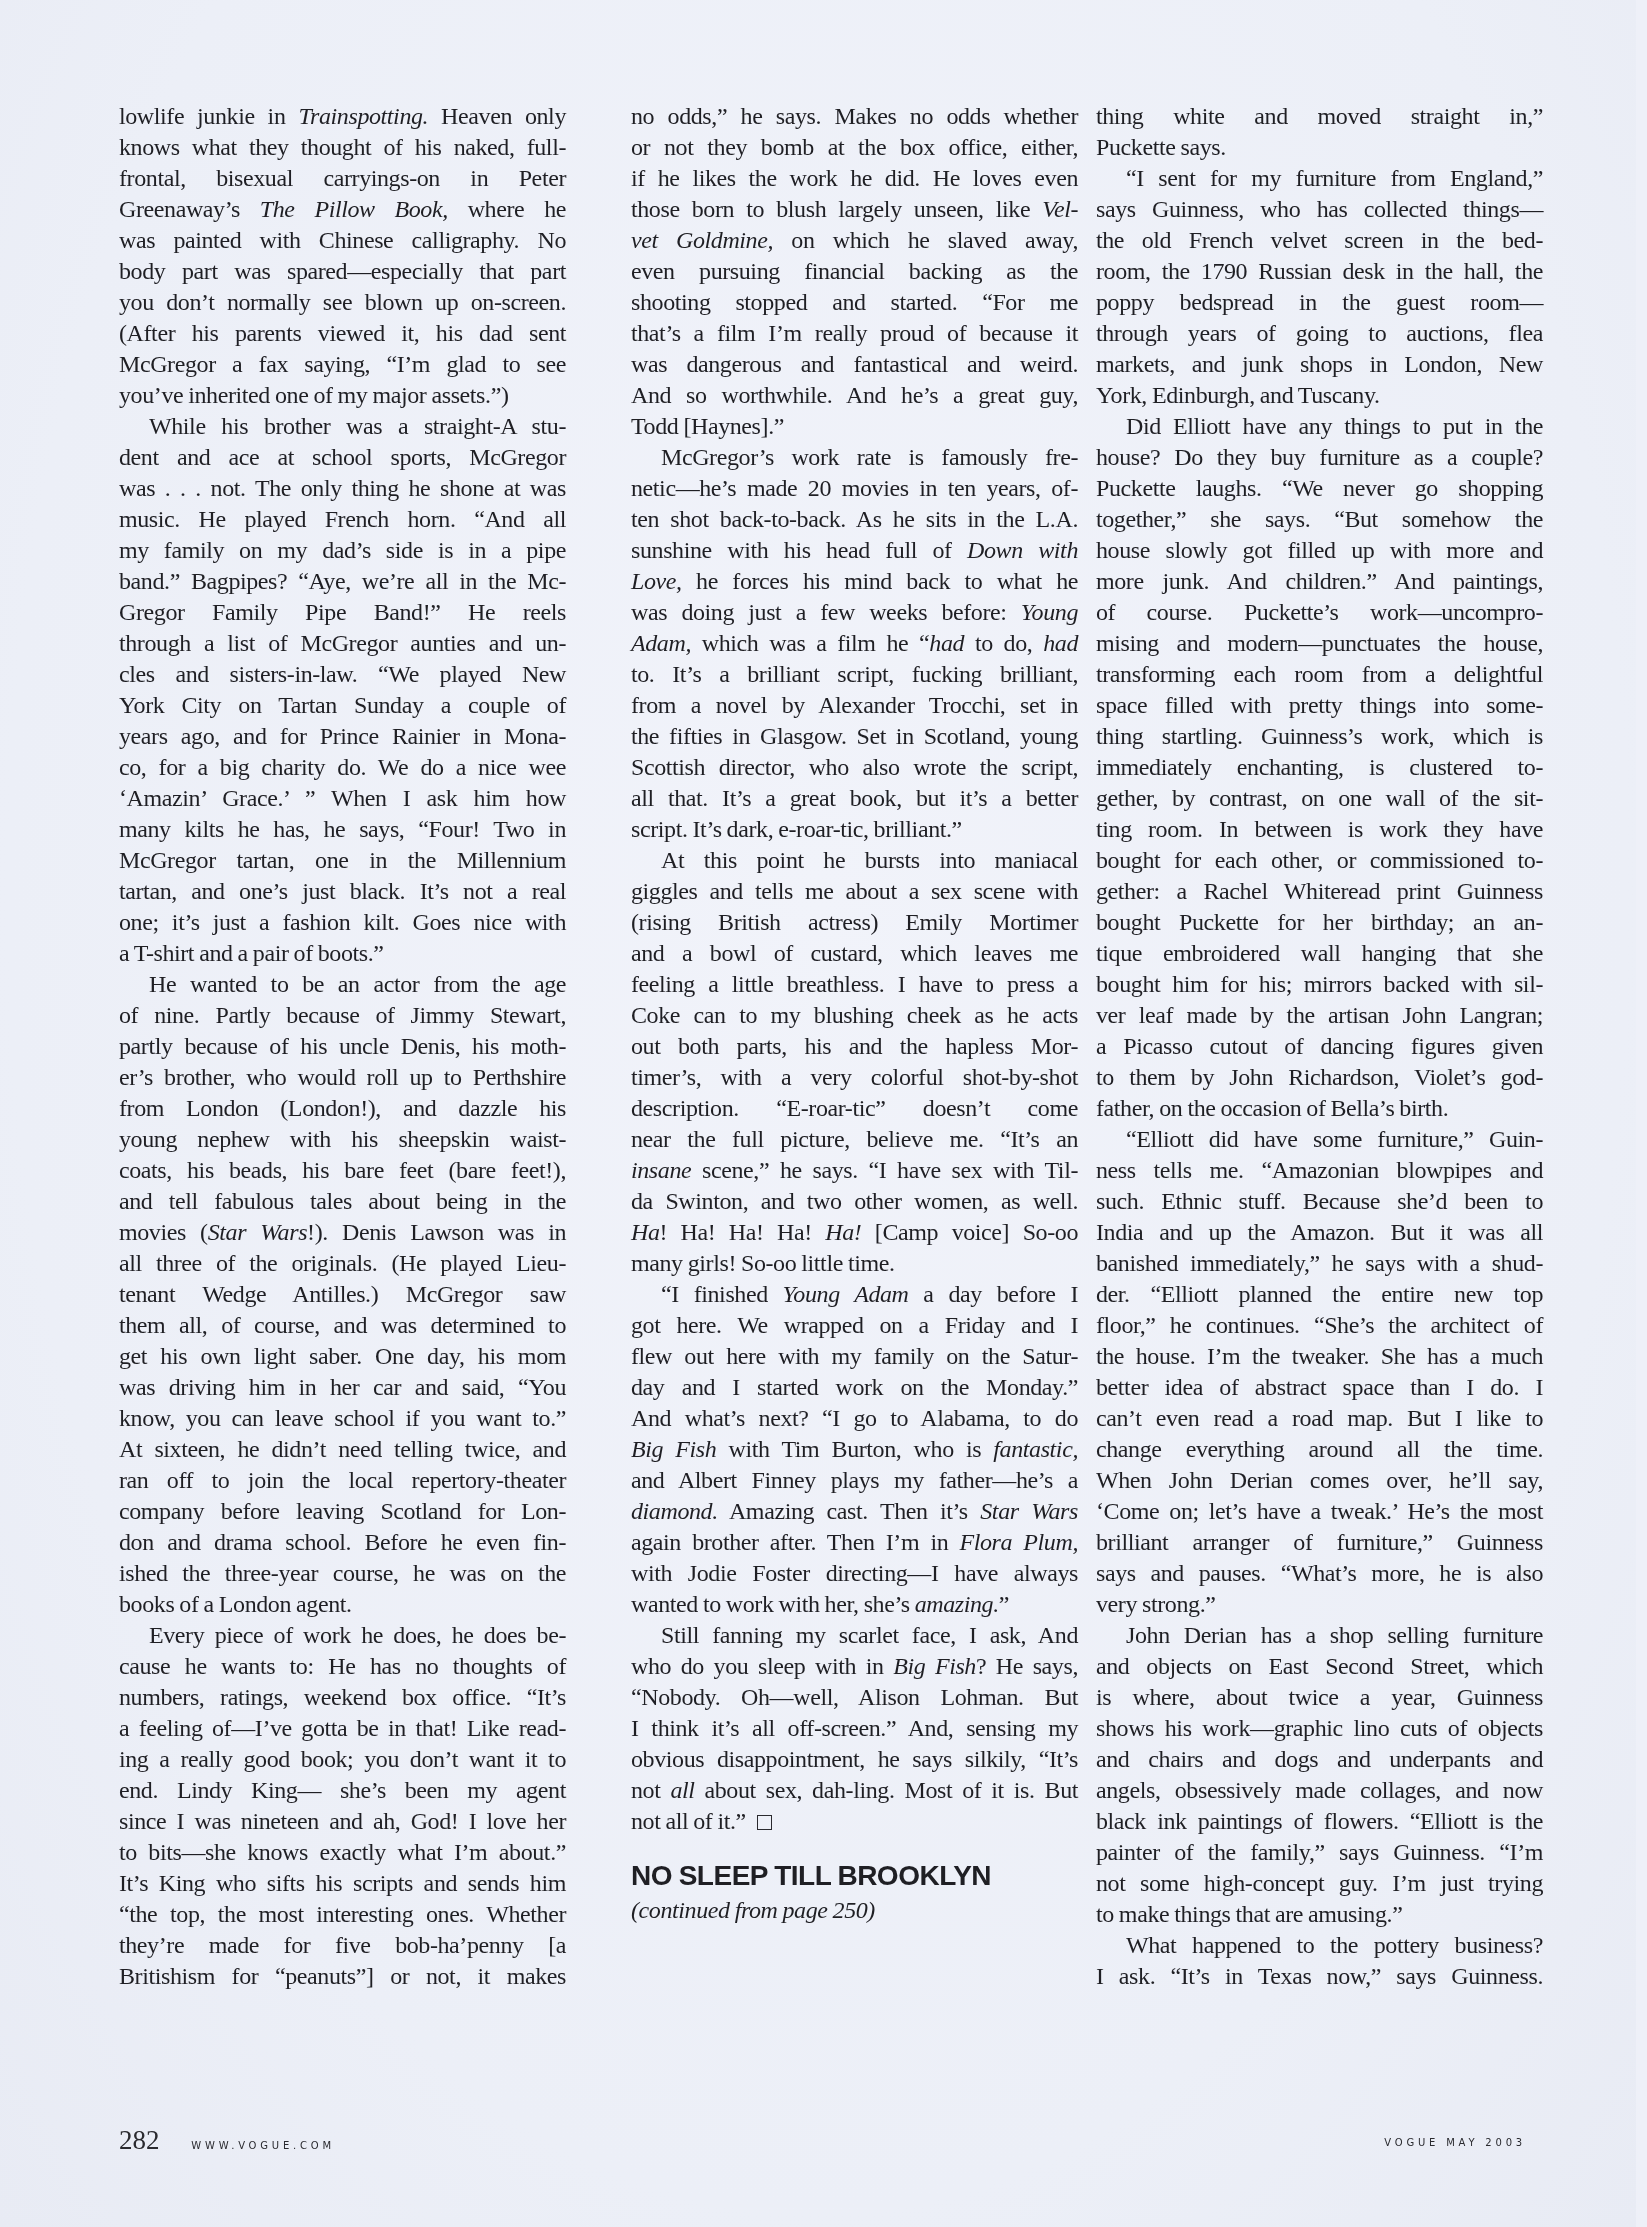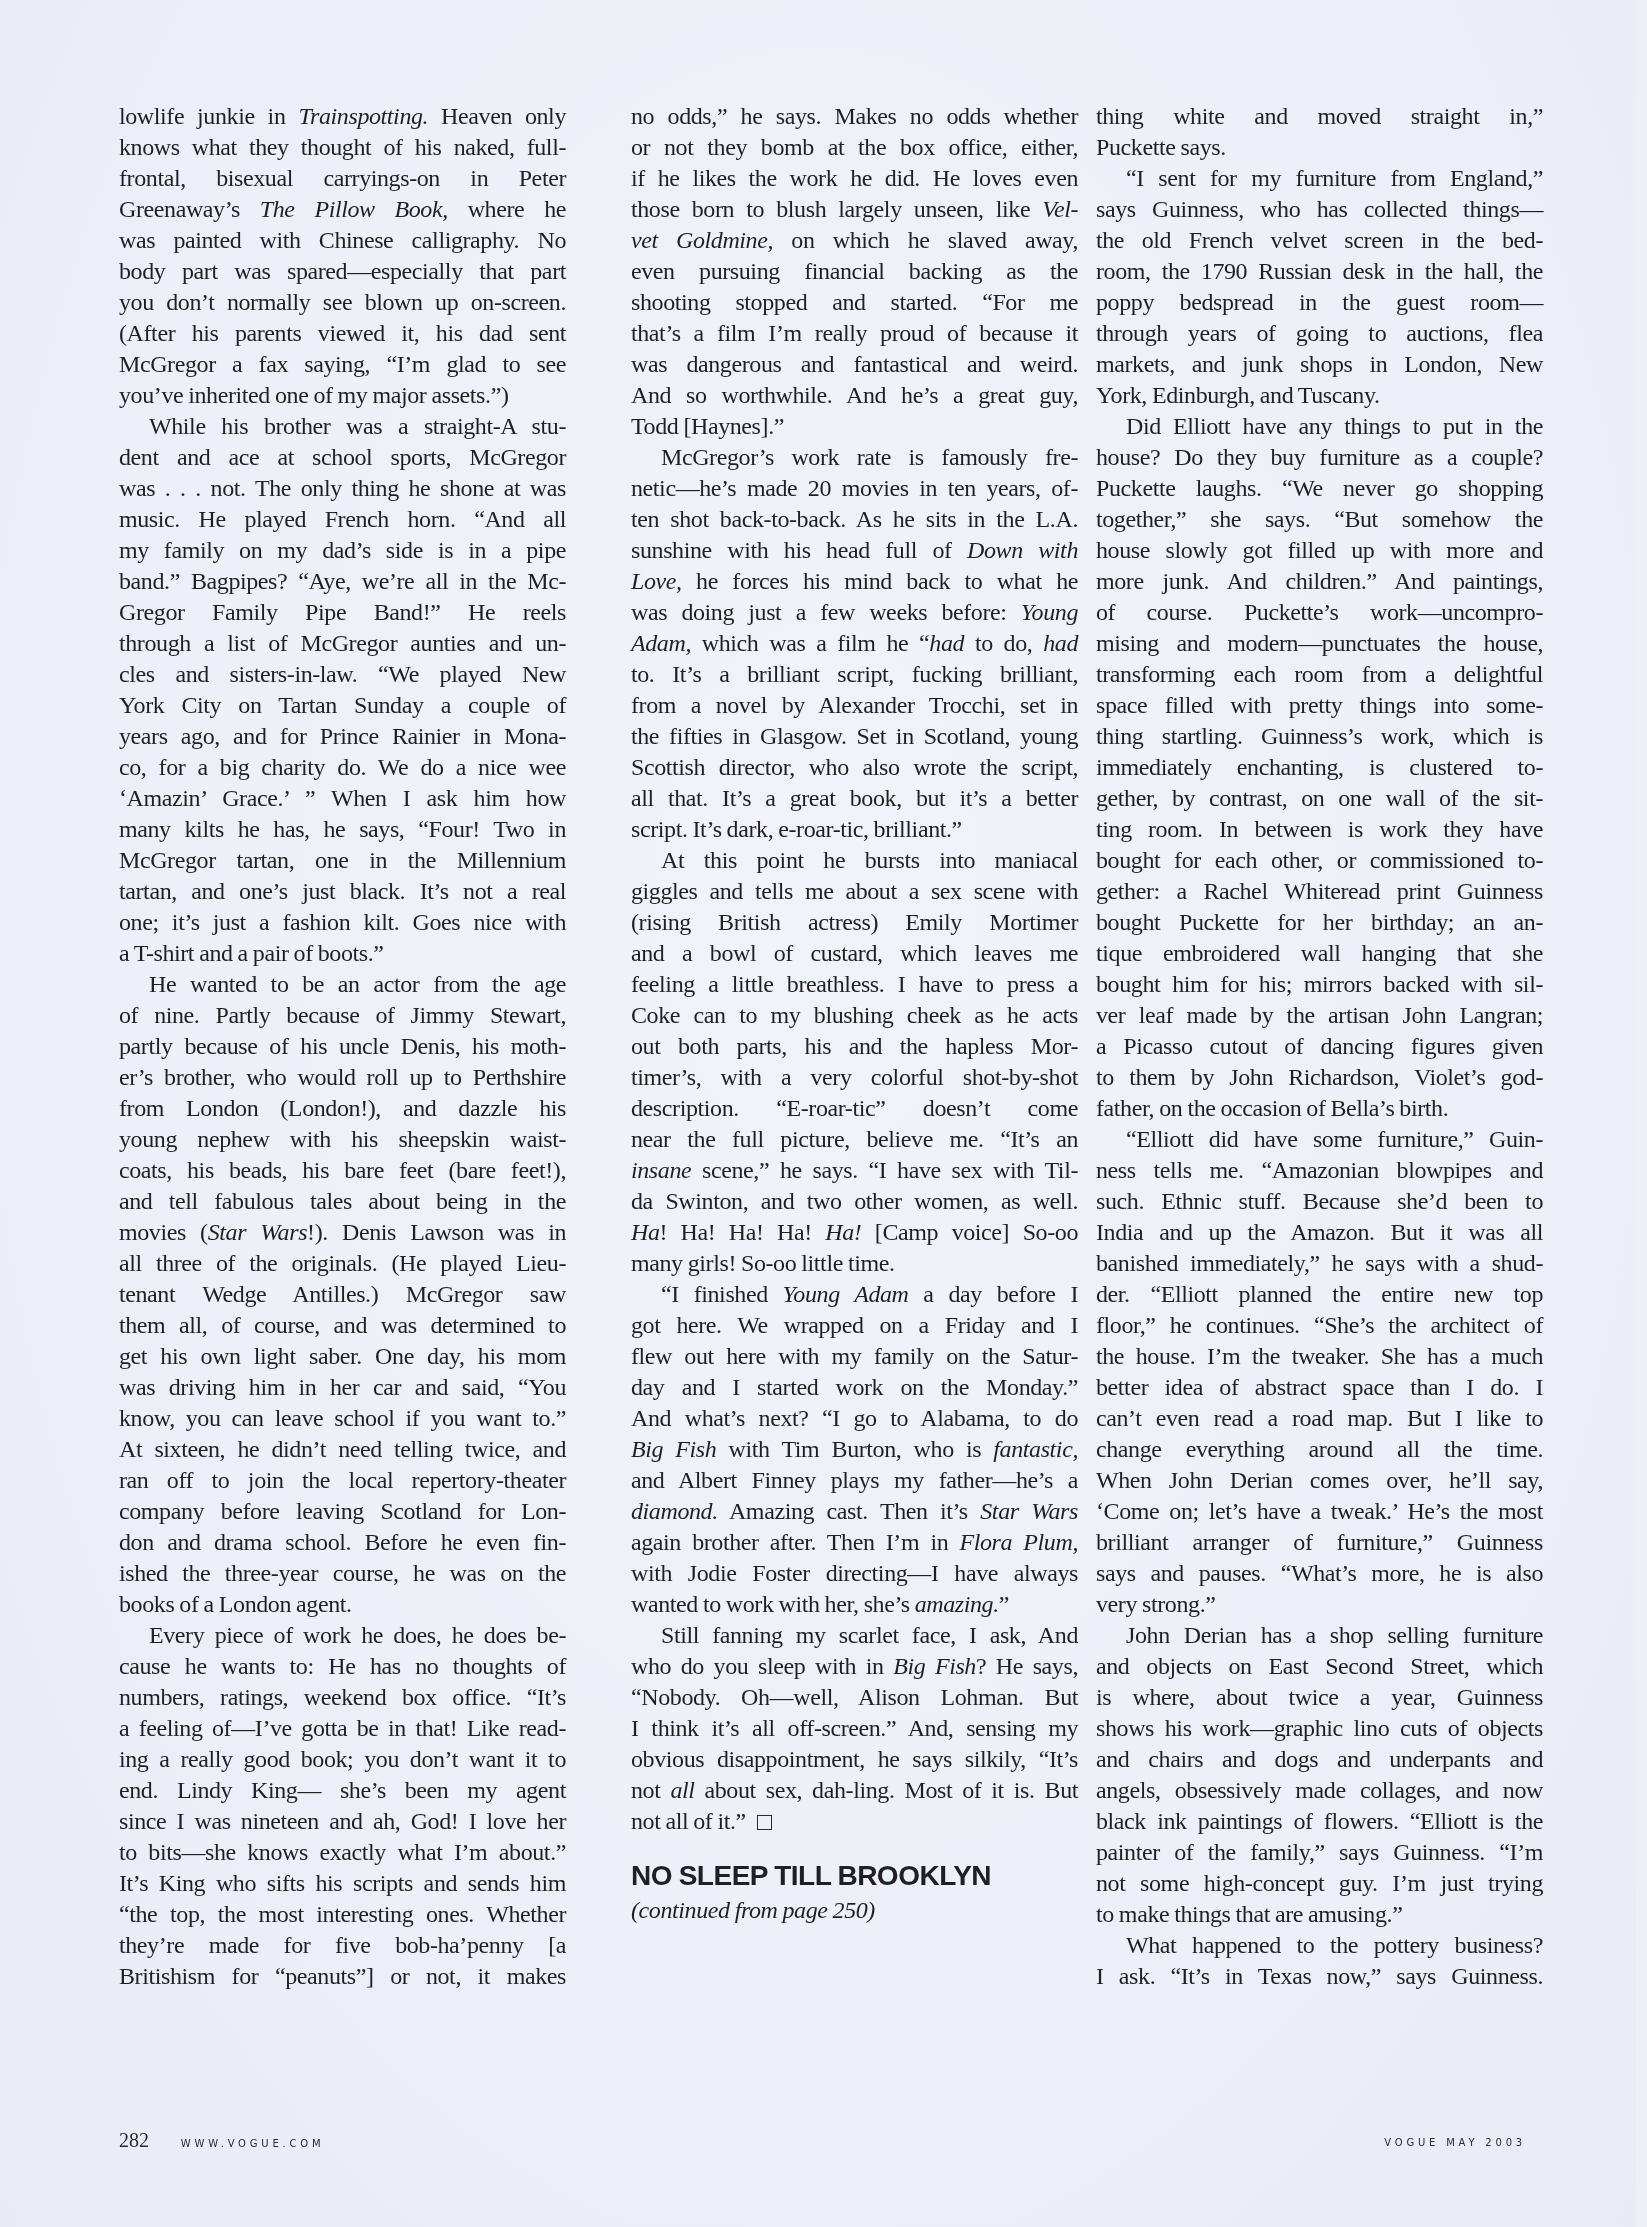--- a/index.html
+++ b/index.html
@@ -44,21 +44,21 @@
   .endmark {
     display: inline-block; width: 12.7px; height: 12.7px;
     border: 1.3px solid #2a2a2f; margin-left: 6.3px; vertical-align: -0.6px;
   }
   .footer {
     position: absolute; top: 2124px; height: 32px; line-height: 32px;
     font-size: 19px; color: #2a2a2f;
   }
   .footer-left { left: 119px; }
   .footer-right { right: 110px; }
-  .page-num { font-family: "Liberation Serif", serif; font-size: 20px; margin-right: 27px; }
+  .page-num { font-family: "Liberation Serif", serif; font-size: 27px; margin-right: 27px; }
   .site, .issue {
     font-family: "DejaVu Sans", "Liberation Sans", sans-serif;
     font-size: 10px; letter-spacing: 3.8px;
   }
 </style>
 </head>
 <body>
 
 <div class="page">
   <div class="column" id="col1">

